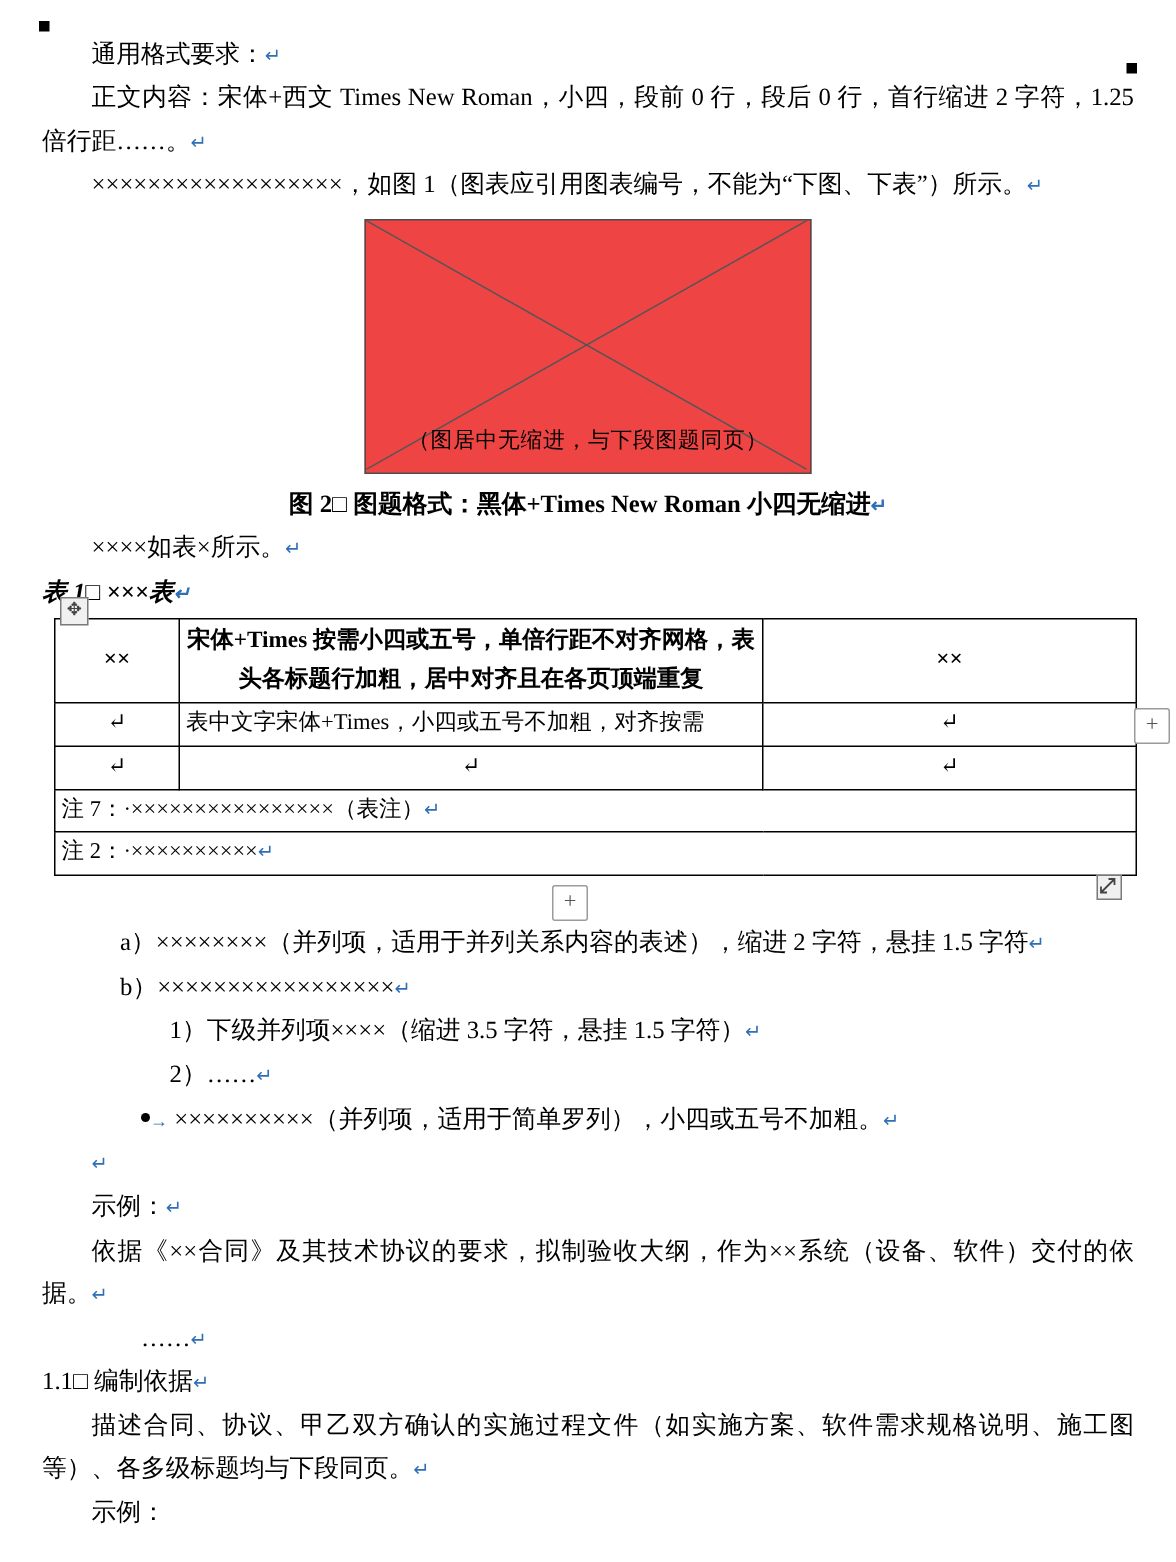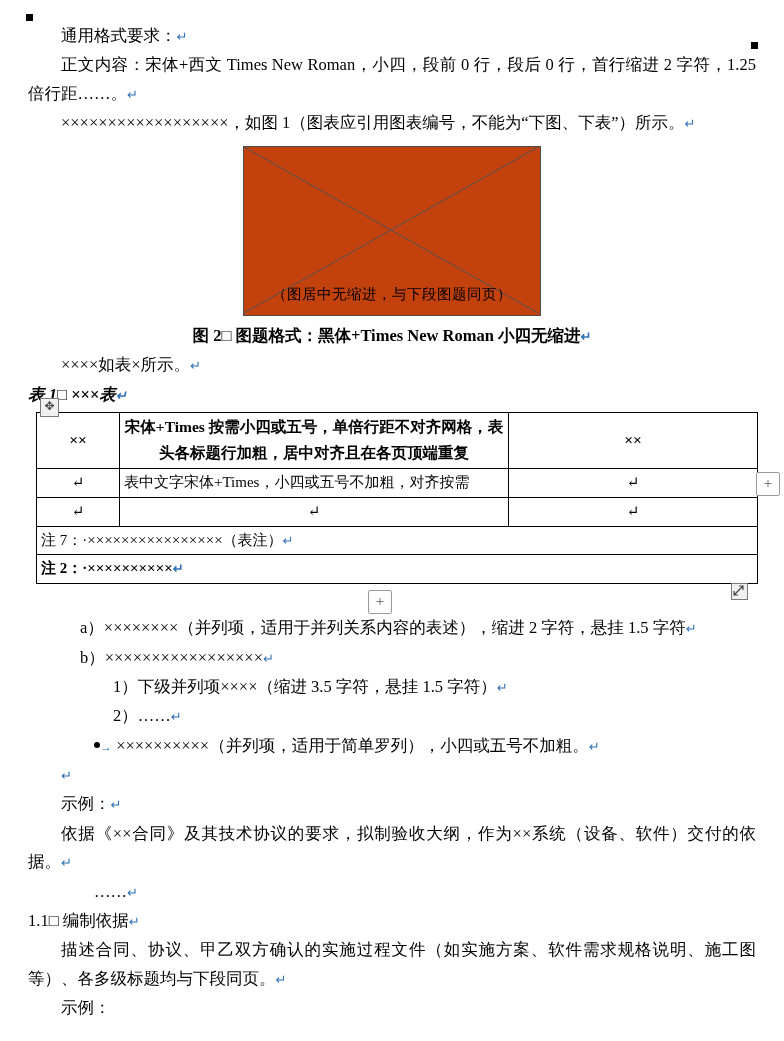--- a/index.html
+++ b/index.html
@@ -72,21 +72,21 @@
   .figure-wrap {
     text-align: center;
     margin: 8px 0 4px 0;
   }
   .figure-box {
     position: relative;
     display: inline-block;
     width: 296px;
     height: 168px;
     border: 1px solid #4d4d4d;
-    background: #c2410c;
+    background: #ef4444;
     vertical-align: top;
   }
   .figure-box svg { display:block; }
   .figure-caption-inside {
     position: absolute;
     left: 0; right: 0;
     bottom: 8px;
     text-align: center;
     font-size: 14.5px;
     letter-spacing: 0.5px;
@@ -132,21 +132,21 @@
   .cell-center { text-align: center; }
   .cell-left { text-align: left; }
   .note-row td {
     border-left: 1px solid #000;
     border-right: 1px solid #000;
     border-top: none;
     border-bottom: none;
     text-align: left;
     height: 21px;
   }
-  .note-row.last td { border-bottom: 1px solid #000; font-weight: bold; }
+  .note-row.last td { border-bottom: 1px solid #000; }
 
   
   .tbl-move-handle {
     position: absolute;
     left: 12px; top: -14px;
     width: 17px; height: 17px;
     border: 1px solid #7a7a7a;
     background: #f0f0f0;
     color: #444;
     font-size: 12px;

